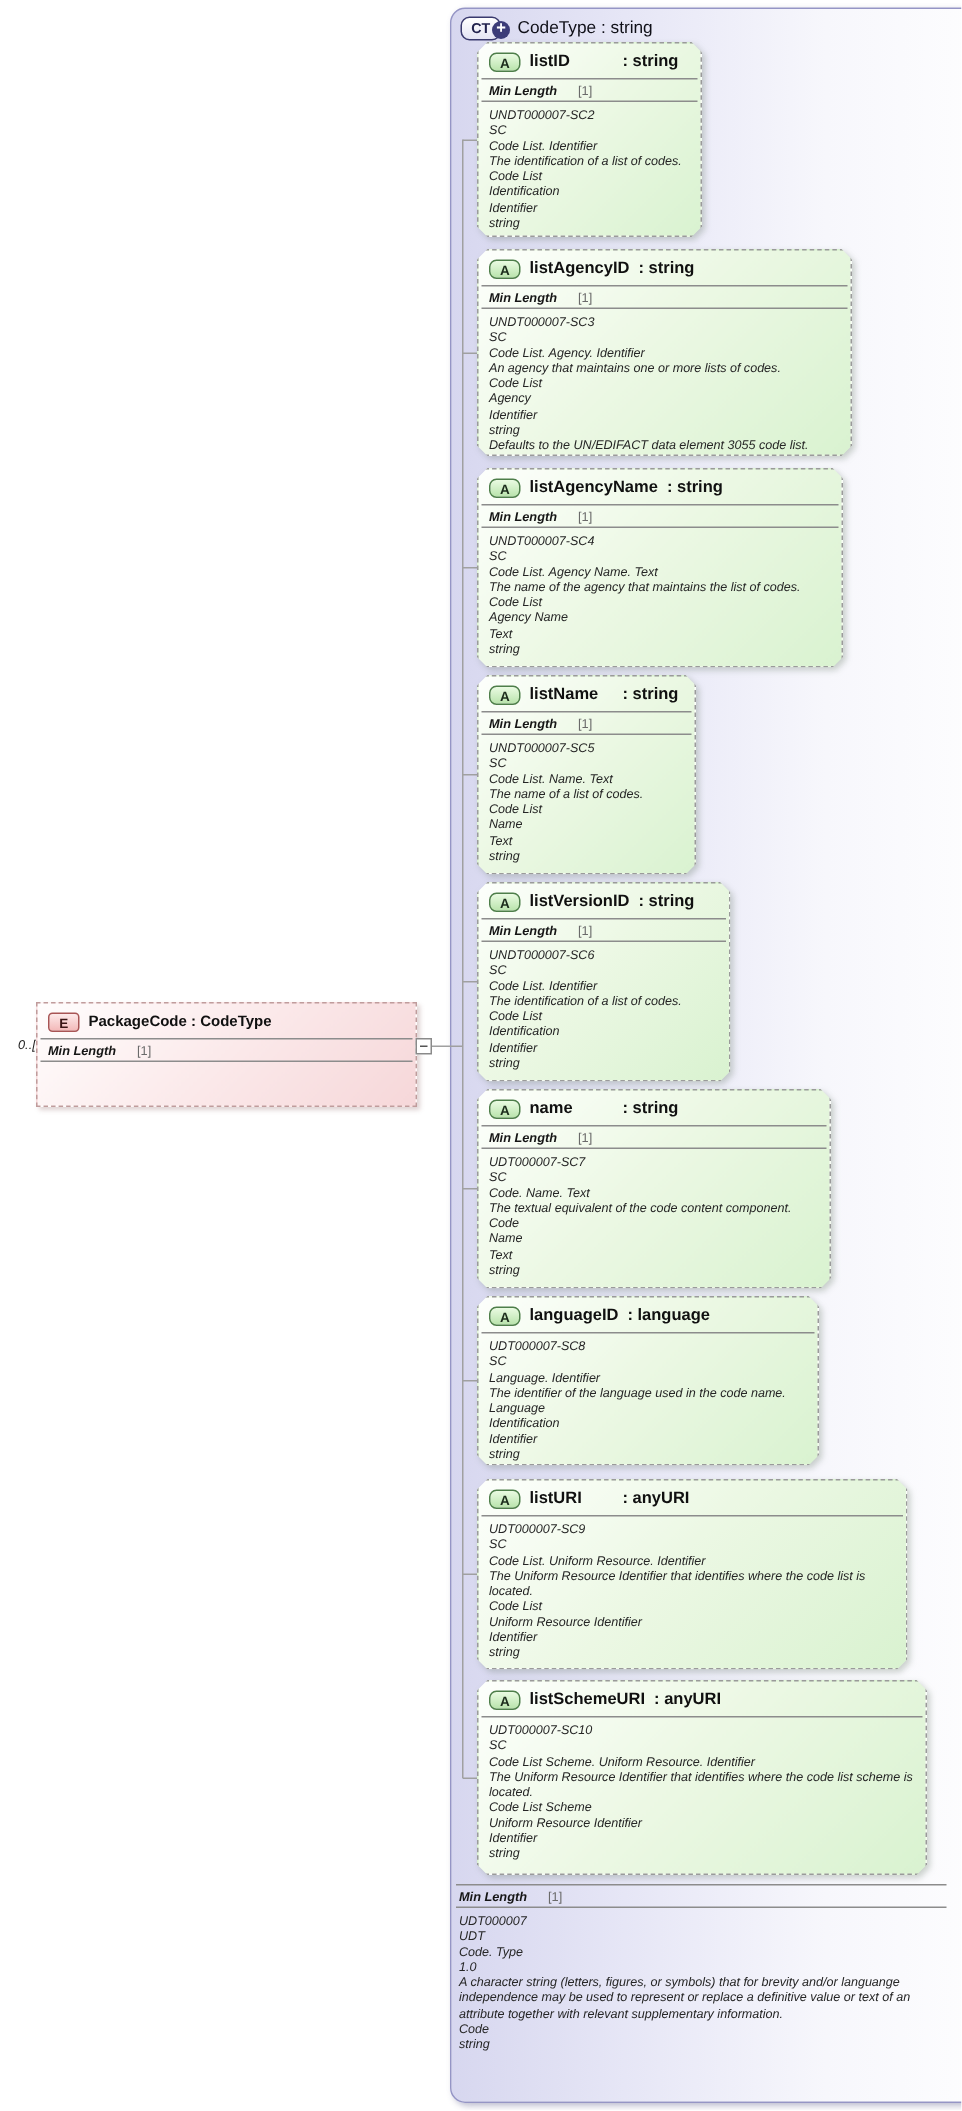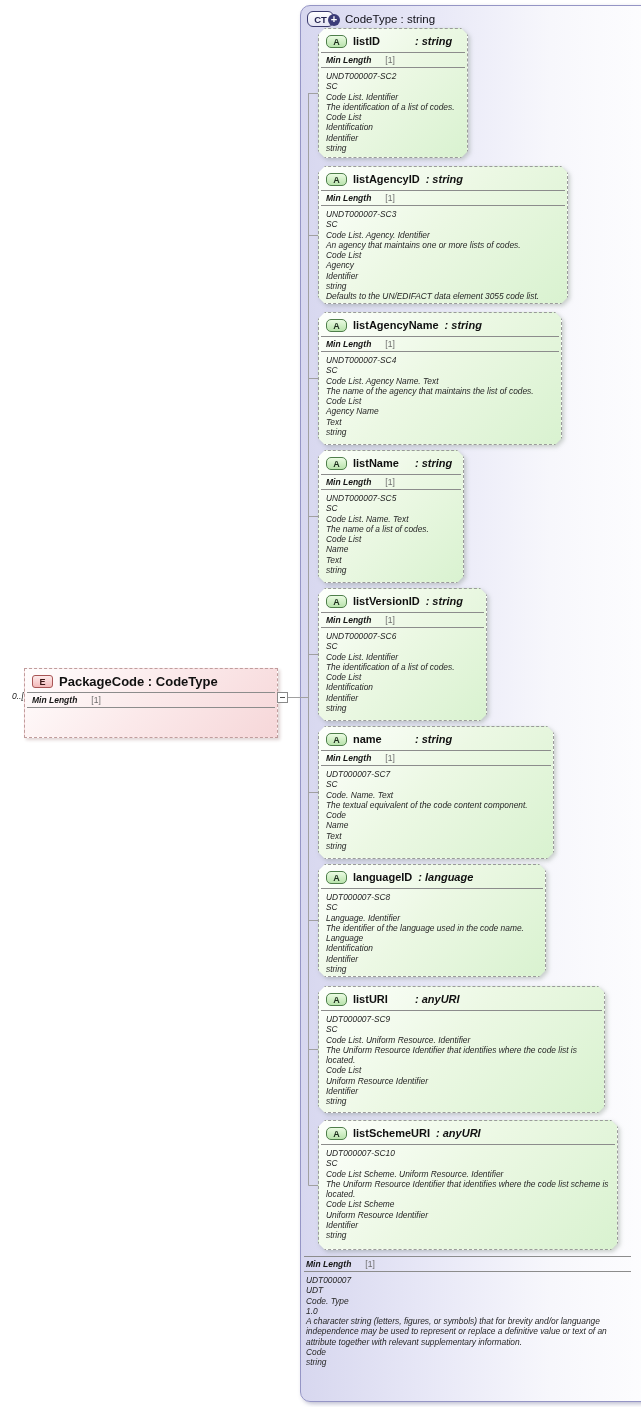--- a/index.html
+++ b/index.html
@@ -45,40 +45,40 @@
     clip-path: polygon(7px 0, calc(100% - 7px) 0, 100% 7px, 100% calc(100% - 7px),
                        calc(100% - 7px) 100%, 7px 100%, 0 calc(100% - 7px), 0 7px);
   }
   .attr-head { display: flex; align-items: center; gap: 6px; padding: 4px 6px 3px 7px; height: 23px; }
   .a-icon {
     flex: 0 0 auto; width: 21px; height: 13px; border: 1px solid #4e7e4a; border-radius: 5px;
     background: linear-gradient(180deg, #eafbe2, #b9e3ac);
     font-size: 9px; font-weight: bold; color: #1c2c1c; text-align: center; line-height: 12px;
   }
   .attr-name { font-size: 11px; font-weight: bold; color: #101010; min-width: 56px; }
-  .attr-type { font-size: 11px; font-weight: bold; color: #101010; white-space: nowrap; font-style: italic; }
+  .attr-type { font-size: 11px; font-weight: bold; color: #101010; white-space: nowrap; }
   .sep { border-top: 1px solid #8c8c8c; margin: 0 2px; height: 0; }
   .facet-row { display: flex; gap: 14px; padding: 2px 6px 1px 7px; font-size: 8.5px; font-style: italic; height: 14px; }
   .facet-name { font-weight: bold; color: #151515; }
   .facet-value { font-style: normal; color: #6a6a6a; }
   .note-body { padding: 3px 6px 4px 7px; font-size: 8.4px; font-style: italic; color: #262626; line-height: 10.3px; }
 
   
   .elem-box {
     position: absolute; left: 24px; top: 668px; width: 254px; height: 70px; z-index: 2;
     border: 1px dashed #c09c9c;
     background: linear-gradient(135deg, #fffdfd 0%, #fbe9ea 50%, #f6d7d9 100%);
     box-shadow: 2px 2px 3px rgba(150,110,110,.30);
   }
   .e-icon {
     flex: 0 0 auto; width: 21px; height: 13px; border: 1px solid #a85555; border-radius: 3px;
     background: linear-gradient(180deg, #fdeaea, #f3b9b9);
     font-size: 9px; font-weight: bold; color: #3a1515; text-align: center; line-height: 12px;
   }
-  .elem-title { font-size: 13px; font-weight: bold; color: #101010; white-space: nowrap; }
+  .elem-title { font-size: 10px; font-weight: bold; color: #101010; white-space: nowrap; }
   .card-label { position: absolute; left: 12px; top: 691px; font-size: 8.5px; font-style: italic; color: #222; z-index: 2; }
 
   
   .ct-footer { position: absolute; left: 302px; top: 1256px; width: 331px; z-index: 2; }
   .ct-footer .facet-row { padding-left: 4px; }
   .ct-footer .note-body { padding-left: 4px; color: #262626; }
 </style>
 </head>
 <body>
 

